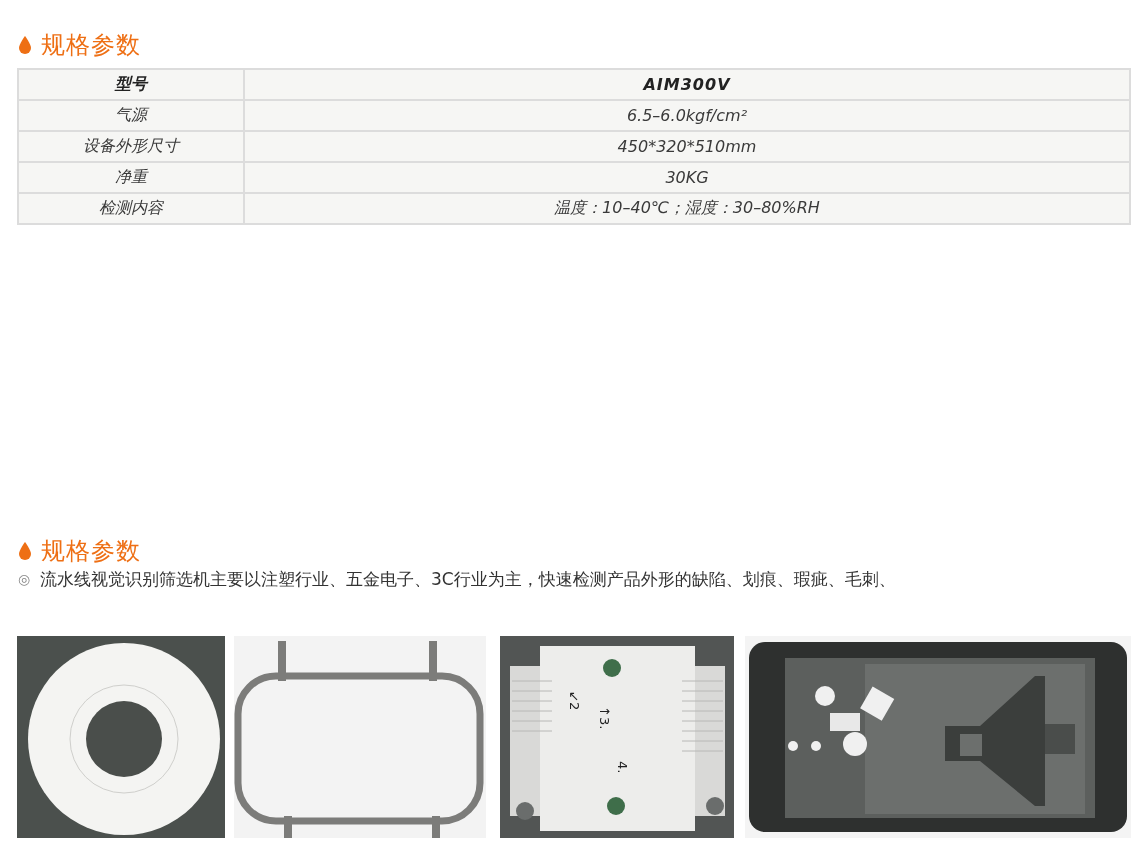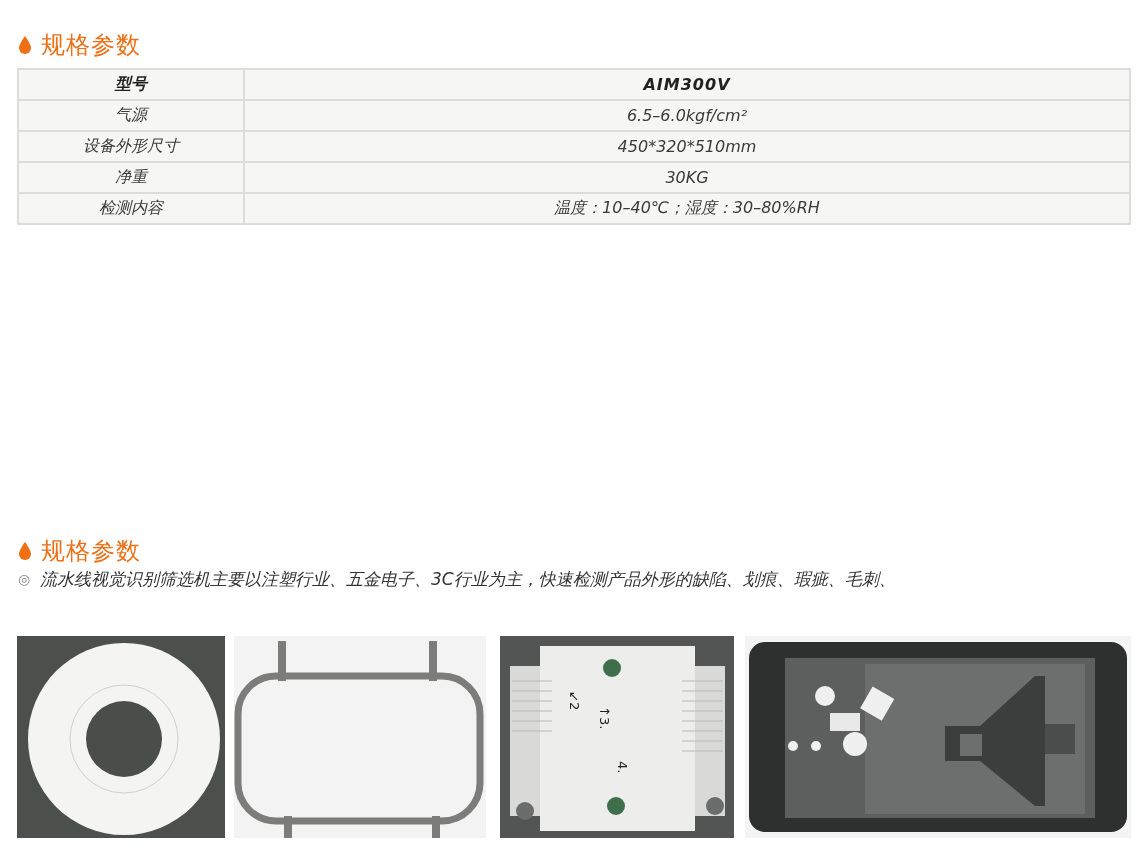--- a/index.html
+++ b/index.html
@@ -32,21 +32,21 @@
     table.specs col.c1 { width: 226px; }
     table.specs th { font-weight: bold; color: #222; }
     table.specs th.model { font-family: "DejaVu Sans", sans-serif; font-weight: bold; letter-spacing: 1px; font-size: 16px; }
 
     .desc {
       position: absolute; left: 18px; top: 568px; width: 1100px;
       font-size: 17px; line-height: 22px; color: #333;
       display: flex;
     }
     .desc .bullet { width: 22px; flex: 0 0 22px; color: #888; font-size: 14px; }
-    .desc .text { flex: 1; font-style: italic; }
+    .desc .text { flex: 1; }
 
     .gallery .img {
       position: absolute; top: 636px; height: 202px; overflow: hidden;
     }
     #img-washer { left: 17px; width: 208px; background: #4a4f4c; }
     #img-gasket { left: 234px; width: 252px; background: #f3f3f3; }
     #img-heatsink { left: 500px; width: 234px; background: #505352; }
     #img-phone { left: 745px; width: 386px; background: #f4f4f4; }
     .img svg { width: 100%; height: 100%; display: block; }
   </style>

